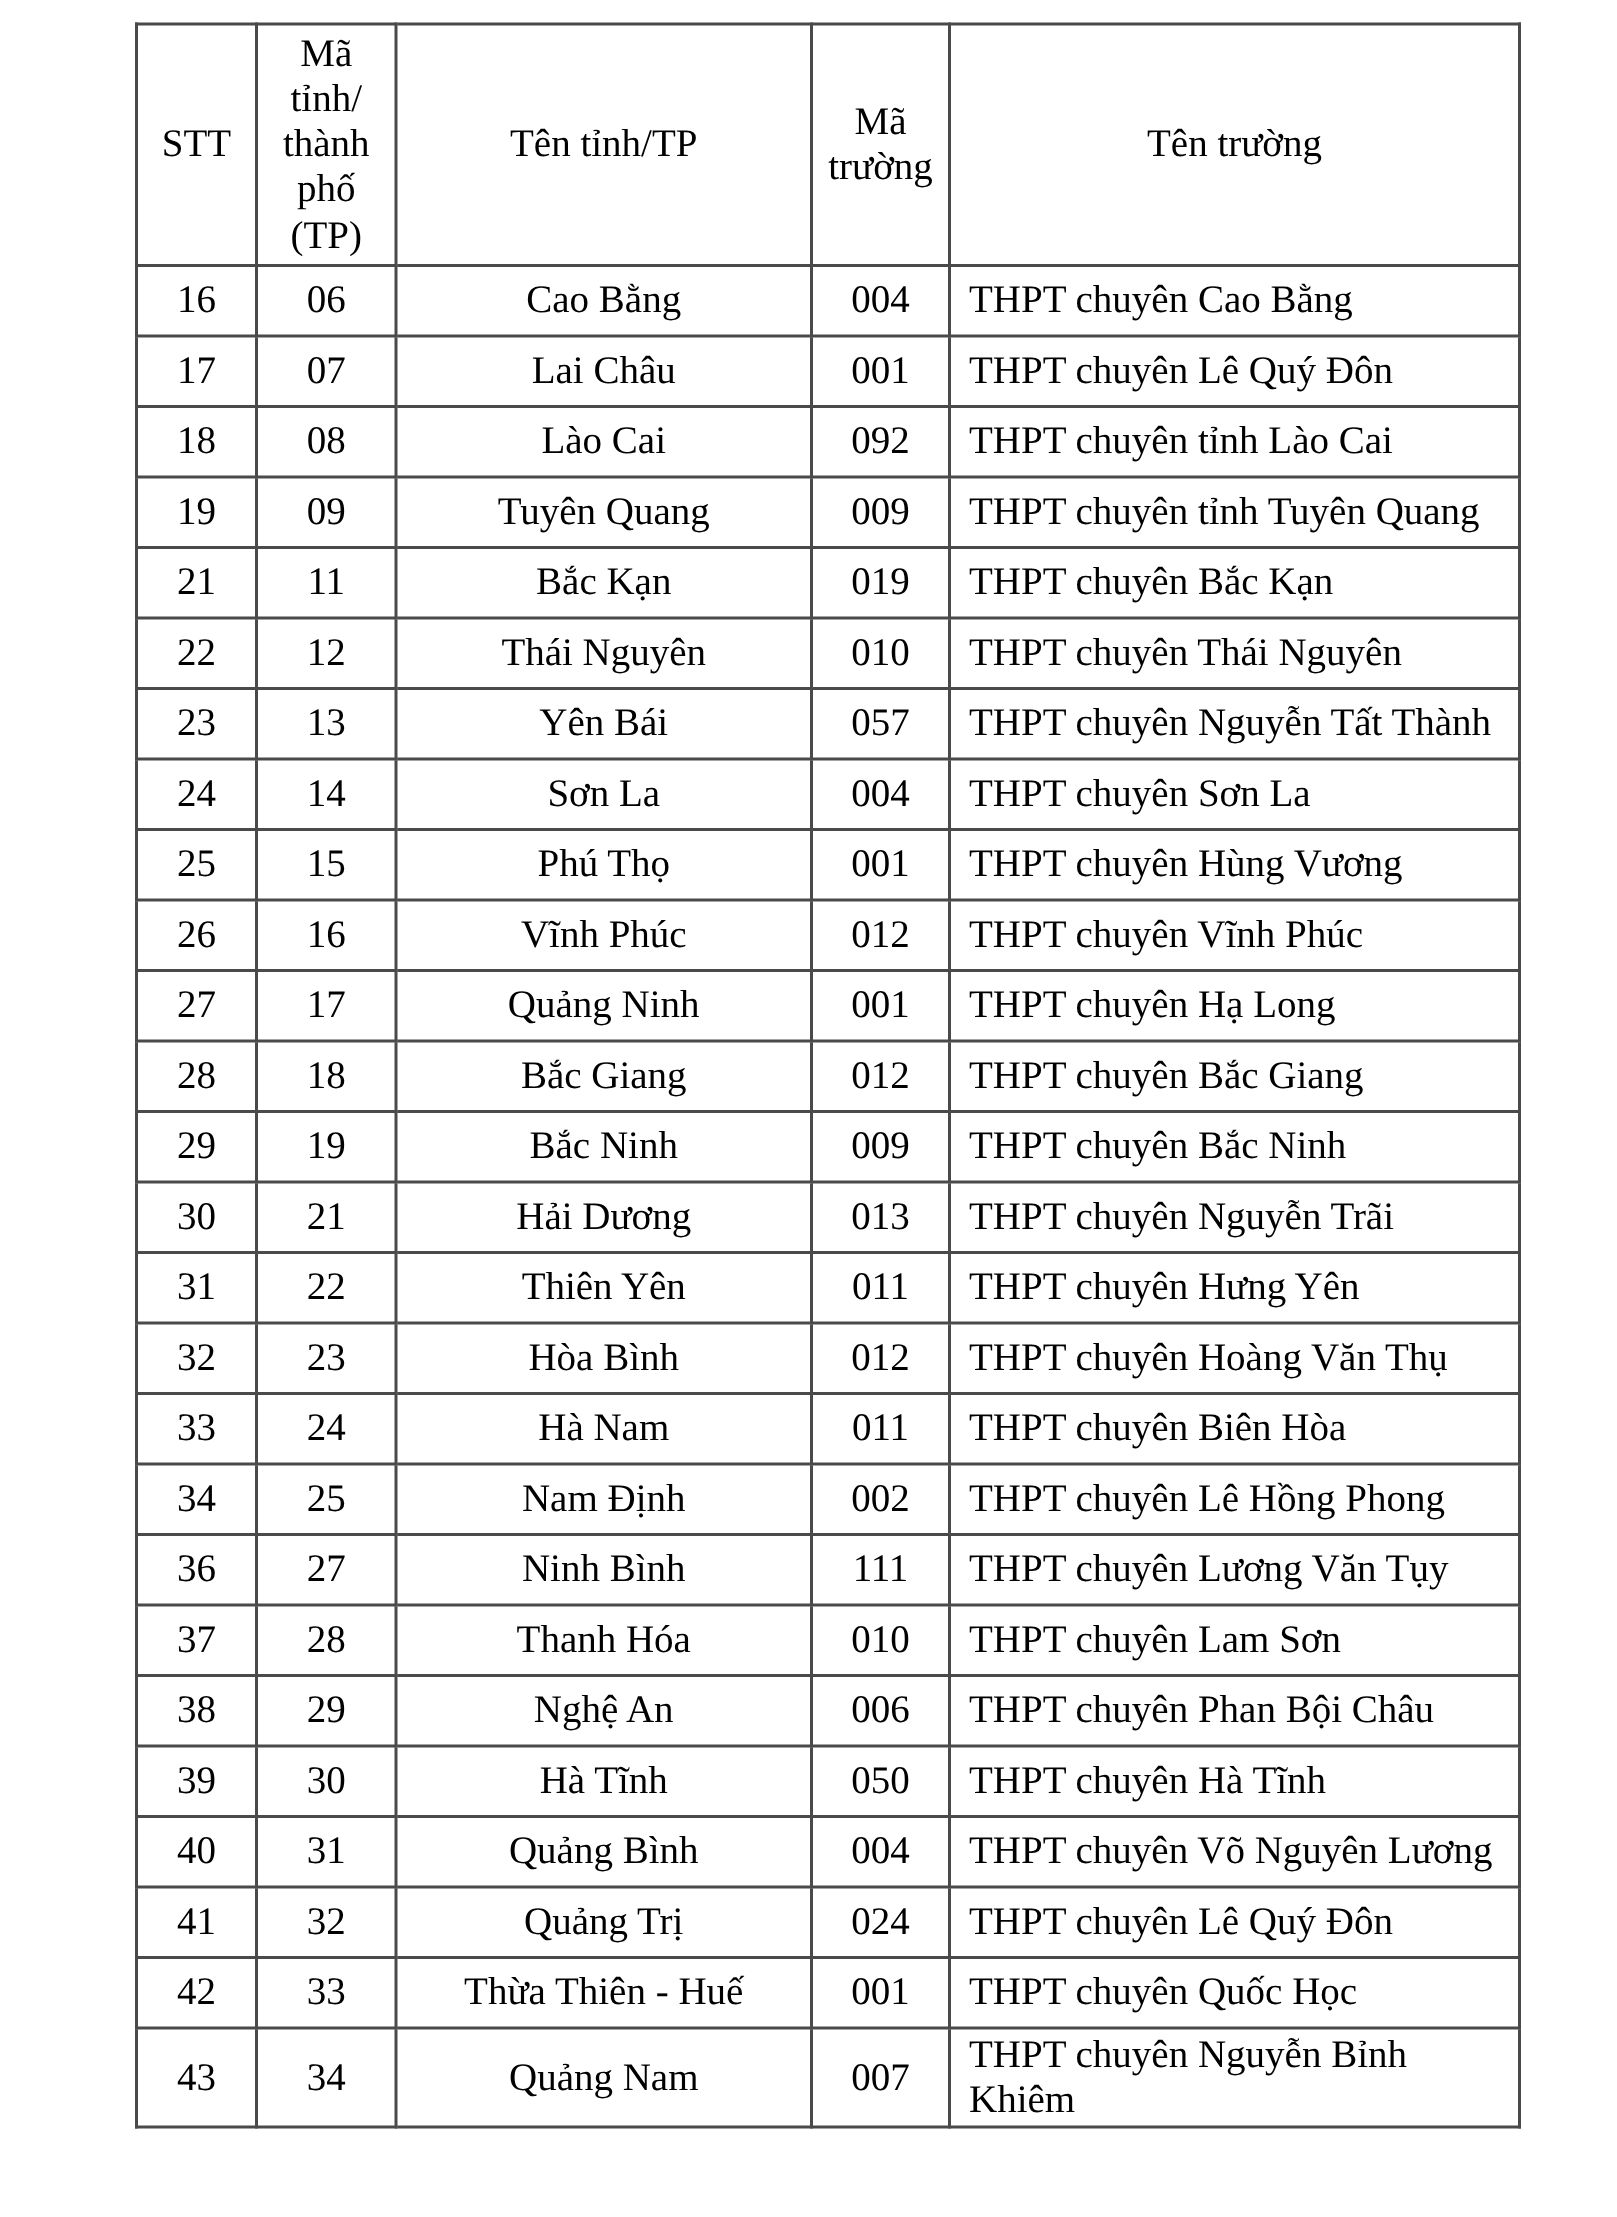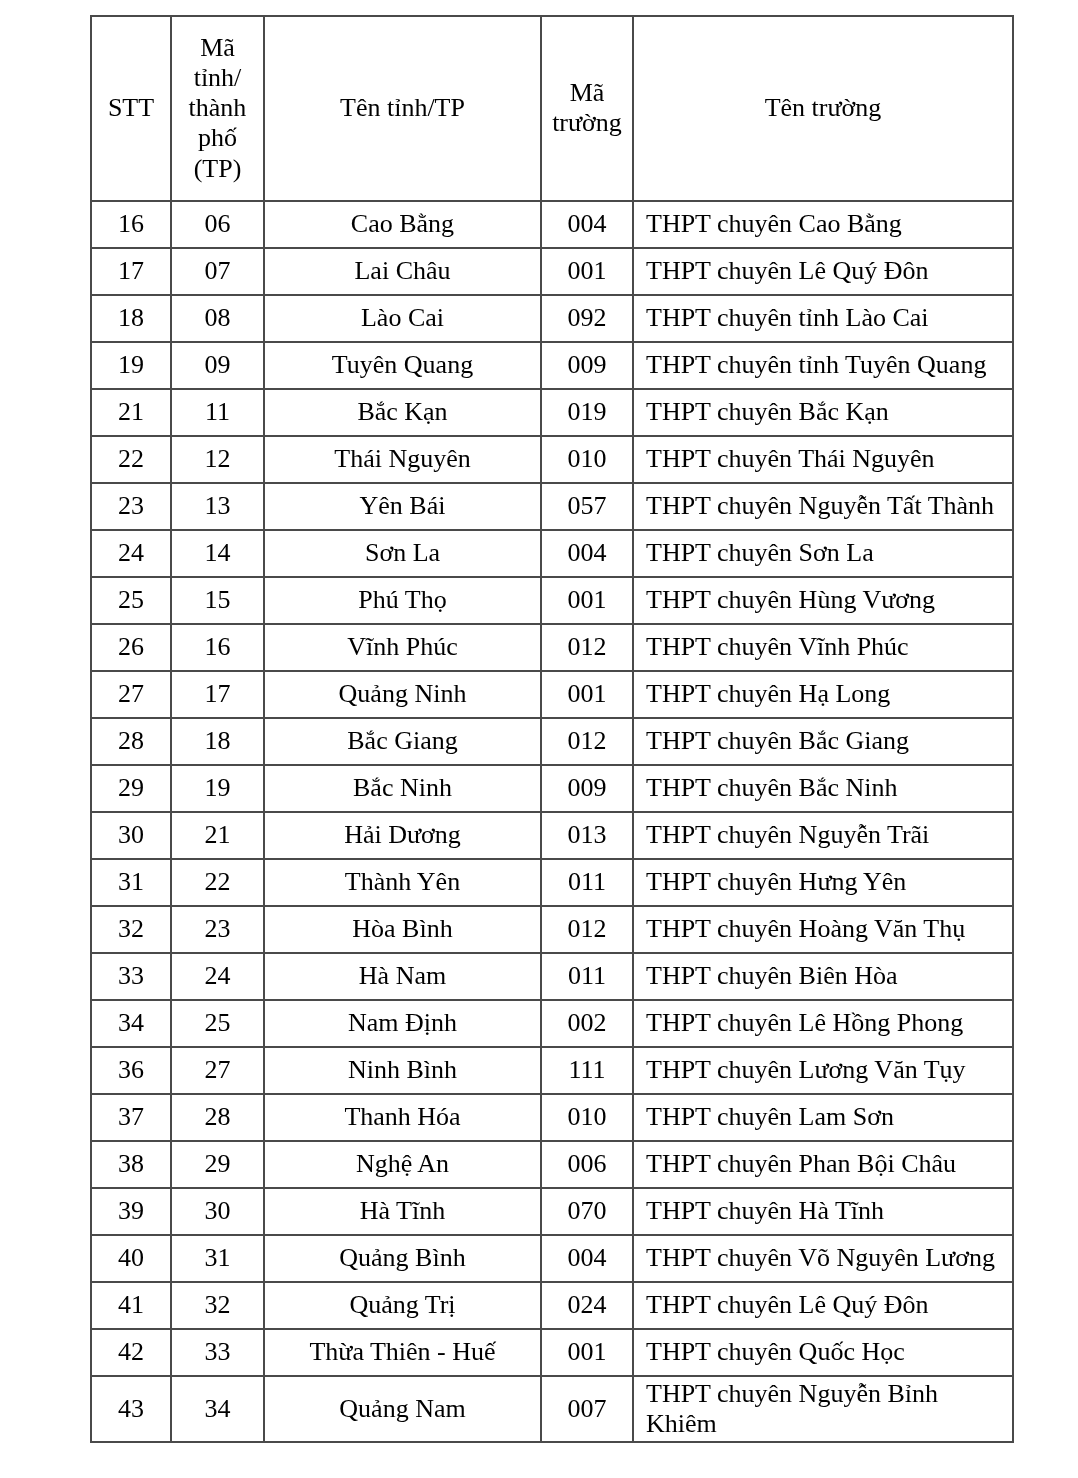--- a/index.html
+++ b/index.html
@@ -29,21 +29,21 @@
     border: 2px solid #4a4a4a;
     font-size: 26px;
     font-weight: normal;
     line-height: 1.16;
     overflow: hidden;
   }
   .school-table th {
     height: 147px;
     text-align: center;
     vertical-align: middle;
-    padding: 16px 6px;
+    padding: 4px 6px;
   }
   .school-table td {
     height: 41px;
     text-align: center;
     vertical-align: middle;
     padding: 2px 4px;
   }
   col.c-stt    { width: 80px;  }
   col.c-pcode  { width: 93px;  }
   col.c-pname  { width: 277px; }
@@ -171,21 +171,21 @@
         <tr>
     <td class="cell-stt">30</td>
     <td class="cell-province-code">21</td>
     <td class="cell-province-name">Hải Dương</td>
     <td class="cell-school-code">013</td>
     <td class="cell-school-name">THPT chuyên Nguyễn Trãi</td>
   </tr>
         <tr>
     <td class="cell-stt">31</td>
     <td class="cell-province-code">22</td>
-    <td class="cell-province-name">Thành Yên</td>
+    <td class="cell-province-name">Thiên Yên</td>
     <td class="cell-school-code">011</td>
     <td class="cell-school-name">THPT chuyên Hưng Yên</td>
   </tr>
         <tr>
     <td class="cell-stt">32</td>
     <td class="cell-province-code">23</td>
     <td class="cell-province-name">Hòa Bình</td>
     <td class="cell-school-code">012</td>
     <td class="cell-school-name">THPT chuyên Hoàng Văn Thụ</td>
   </tr>
@@ -221,21 +221,21 @@
     <td class="cell-stt">38</td>
     <td class="cell-province-code">29</td>
     <td class="cell-province-name">Nghệ An</td>
     <td class="cell-school-code">006</td>
     <td class="cell-school-name">THPT chuyên Phan Bội Châu</td>
   </tr>
         <tr>
     <td class="cell-stt">39</td>
     <td class="cell-province-code">30</td>
     <td class="cell-province-name">Hà Tĩnh</td>
-    <td class="cell-school-code">070</td>
+    <td class="cell-school-code">050</td>
     <td class="cell-school-name">THPT chuyên Hà Tĩnh</td>
   </tr>
         <tr>
     <td class="cell-stt">40</td>
     <td class="cell-province-code">31</td>
     <td class="cell-province-name">Quảng Bình</td>
     <td class="cell-school-code">004</td>
     <td class="cell-school-name">THPT chuyên Võ Nguyên Lương</td>
   </tr>
         <tr>

